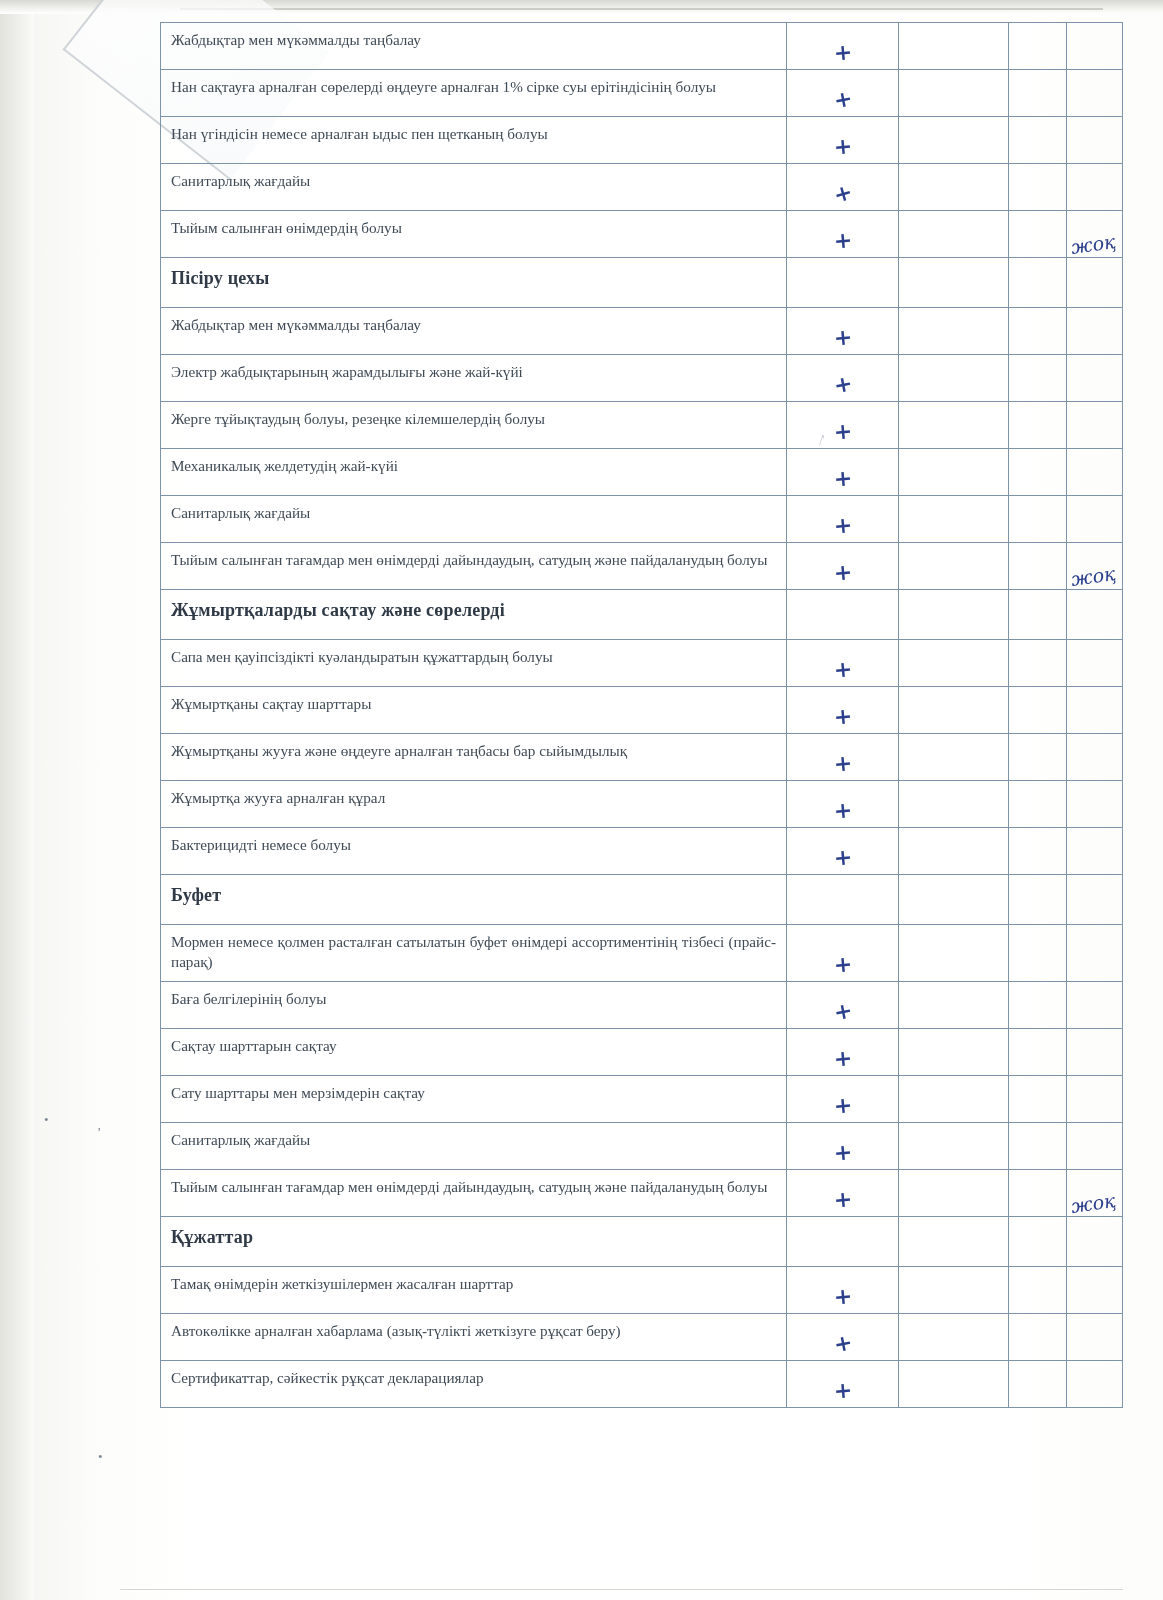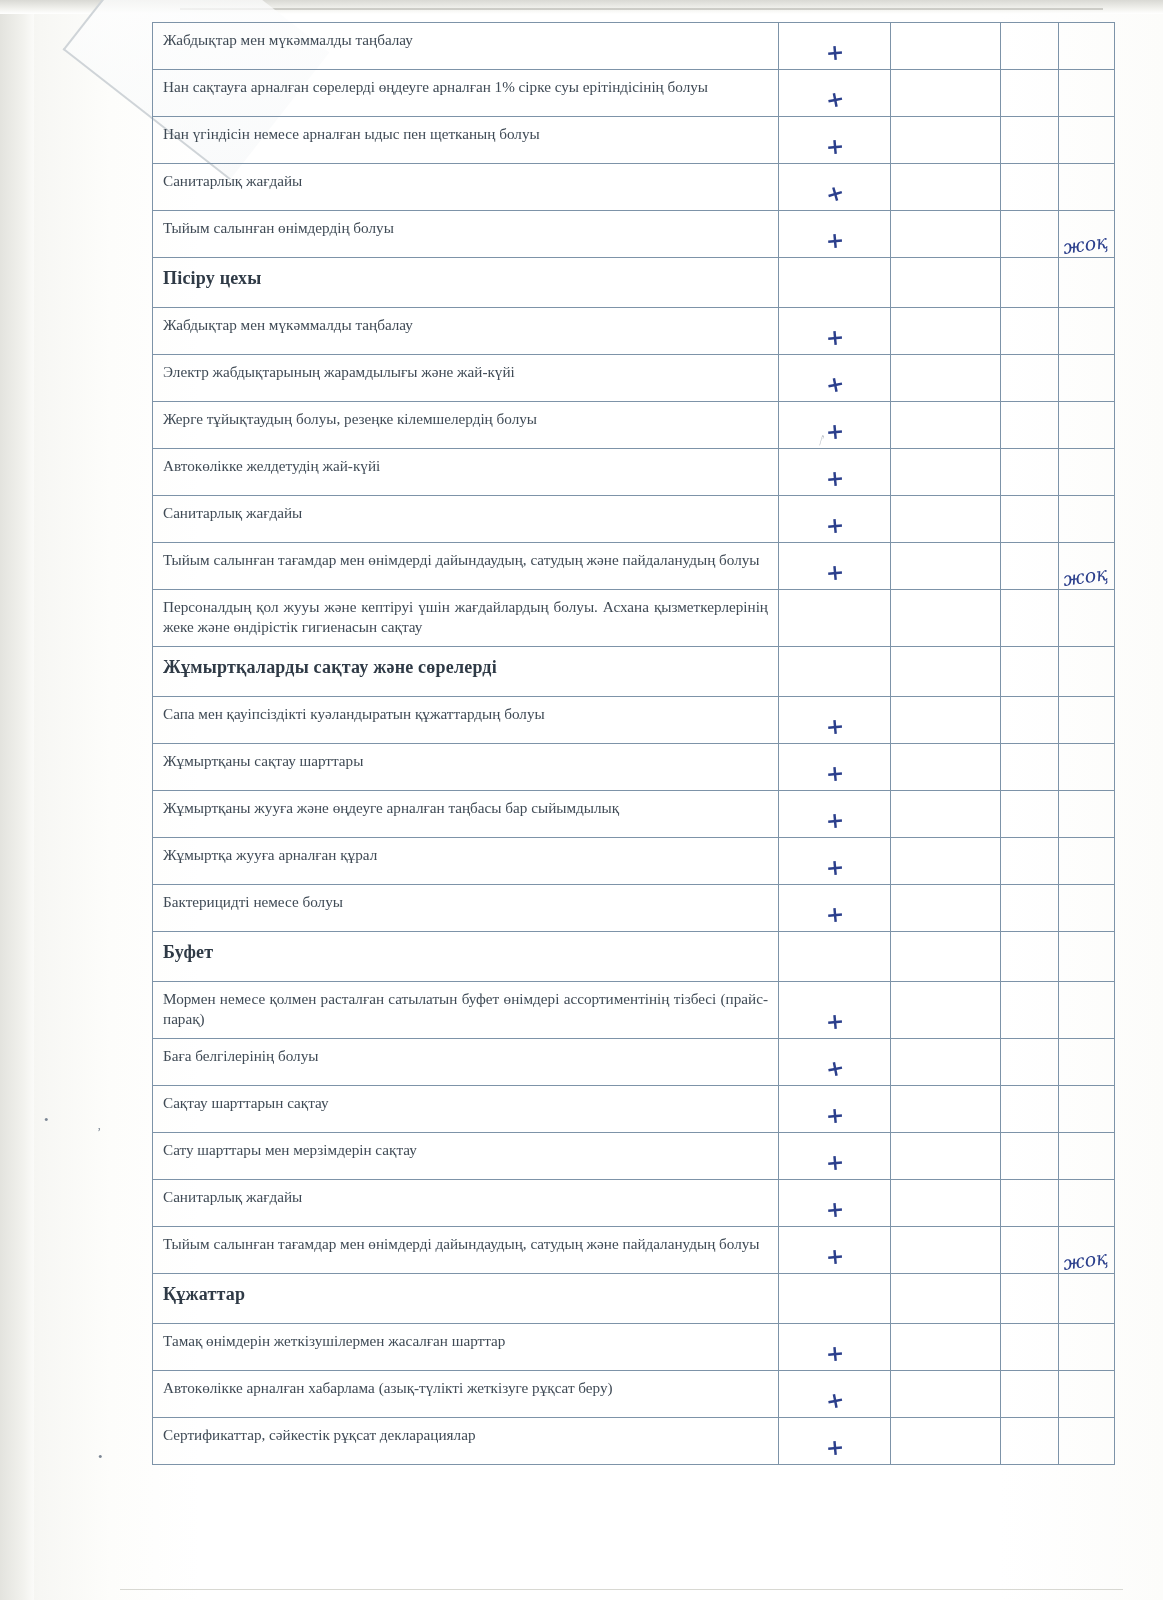--- a/index.html
+++ b/index.html
@@ -58,21 +58,21 @@
   .scan-left-edge {
     position: absolute;
     top: 0; bottom: 0; left: 0;
     width: 34px;
     background: linear-gradient(90deg, #e3e3de 0%, #f2f2ee 70%, #fbfbf9 100%);
   }
 
   
   .table {
     position: absolute;
-    left: 152px;
+    left: 160px;
     top: 22px;
     width: 962px;
     border-collapse: collapse;
     table-layout: fixed;
   }
   .table td {
     border: 1px solid #7d93a8;
     vertical-align: top;
     padding: 7px 10px 9px 10px;
     font-size: 15.2px;
@@ -261,21 +261,21 @@
           </td>
           <td>
             <span class="mark tilt2">+</span>
           </td>
           <td></td>
           <td></td>
           <td></td>
         </tr>
         <tr>
           <td>
-            <span class="row-text">Автокөлікке желдетудің жай-күйі</span>
+            <span class="row-text">Механикалық желдетудің жай-күйі</span>
           </td>
           <td>
             <span class="mark tilt2">+</span>
           </td>
           <td></td>
           <td></td>
           <td></td>
         </tr>
         <tr>
           <td>
@@ -293,29 +293,20 @@
             <span class="row-text">Тыйым салынған тағамдар мен өнімдерді дайындаудың, сатудың және пайдаланудың болуы</span>
           </td>
           <td>
             <span class="mark tilt2">+</span>
           </td>
           <td></td>
           <td></td>
           <td>
             <span class="note">жоқ</span>
           </td>
-        </tr>
-        <tr>
-          <td>
-            <span class="row-text">Персоналдың қол жууы және кептіруі үшін жағдайлардың болуы. Асхана қызметкерлерінің жеке және өндірістік гигиенасын сақтау</span>
-          </td>
-          <td></td>
-          <td></td>
-          <td></td>
-          <td></td>
         </tr>
         <tr class="section">
           <td>
             <span class="row-text">Жұмыртқаларды сақтау және сөрелерді</span>
           </td>
           <td></td>
           <td></td>
           <td></td>
           <td></td>
         </tr>

